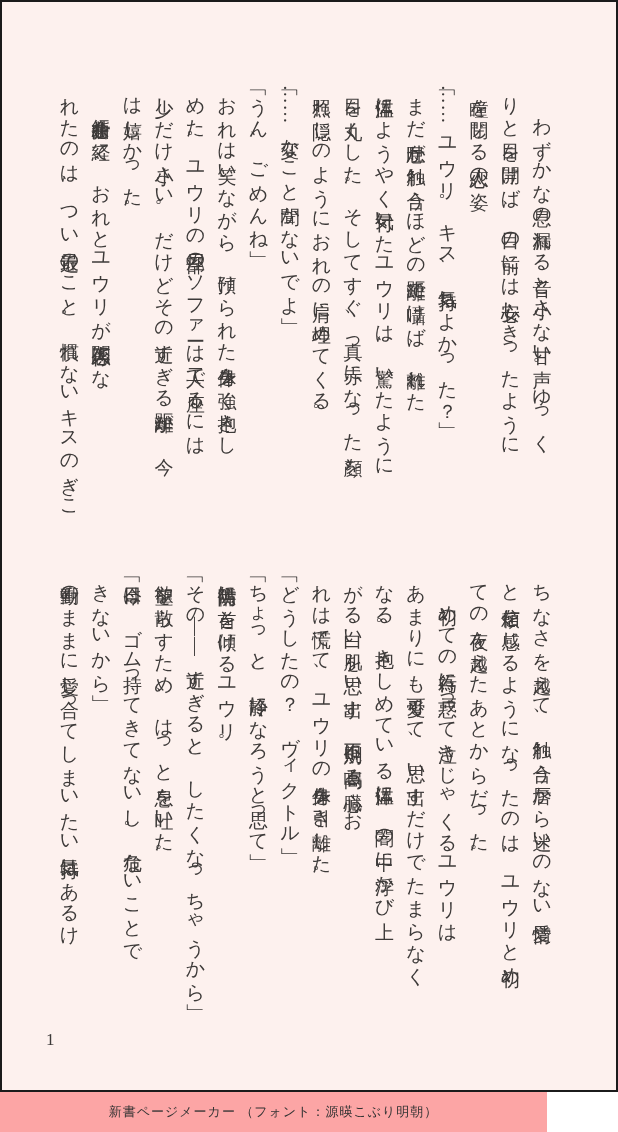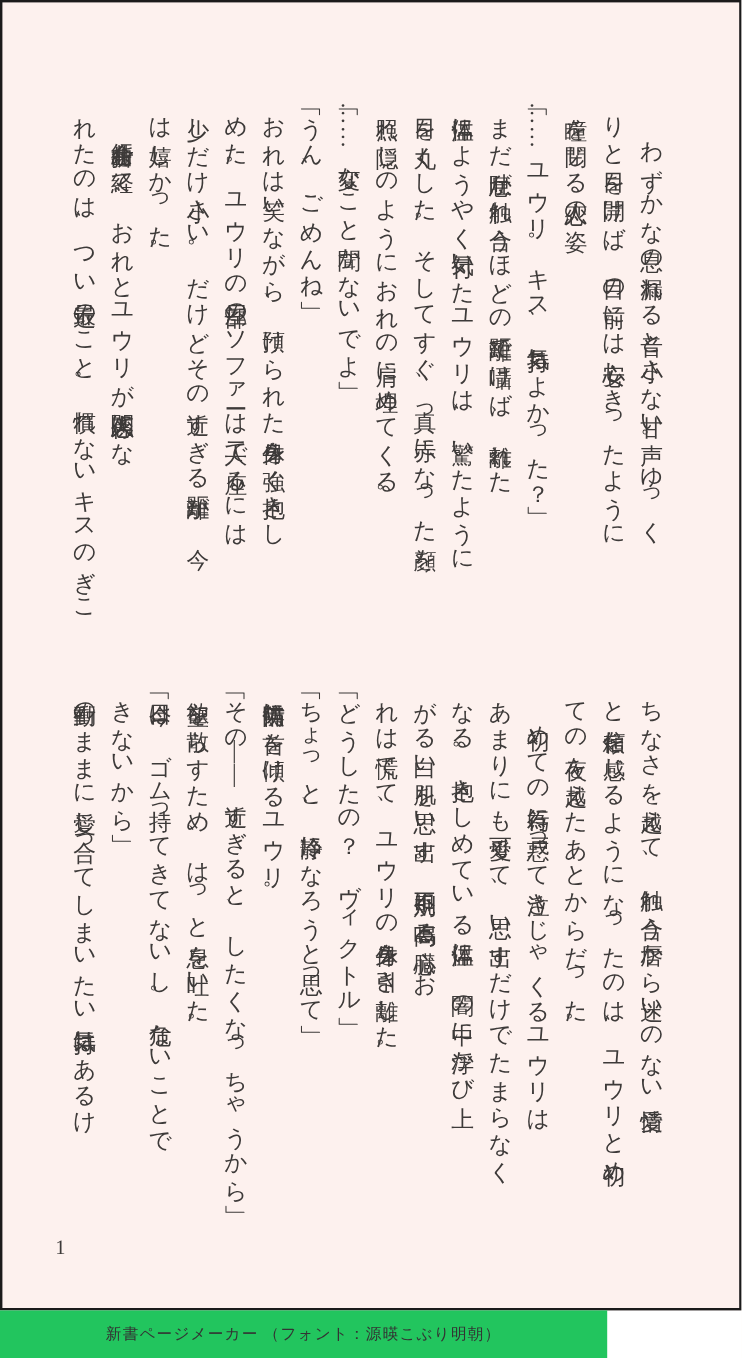--- a/index.html
+++ b/index.html
@@ -48,23 +48,23 @@
     left: 44px;
     top: 1028px;
     font-size: 17px;
     color: #3d3a39;
     letter-spacing: 0;
   }
   .caption-strip {
     position: absolute;
     left: 0;
     top: 1092px;
-    width: 506px;
+    width: 547px;
     height: 40px;
-    background: #22c55e;
+    background: #fca5a5;
     display: flex;
     align-items: center;
     justify-content: center;
   }
   .caption {
     font-size: 13px;
     color: #333333;
     letter-spacing: 1px;
   }
 </style>

